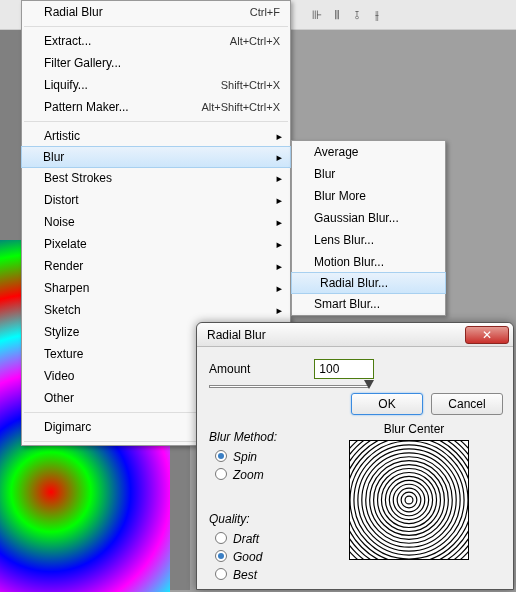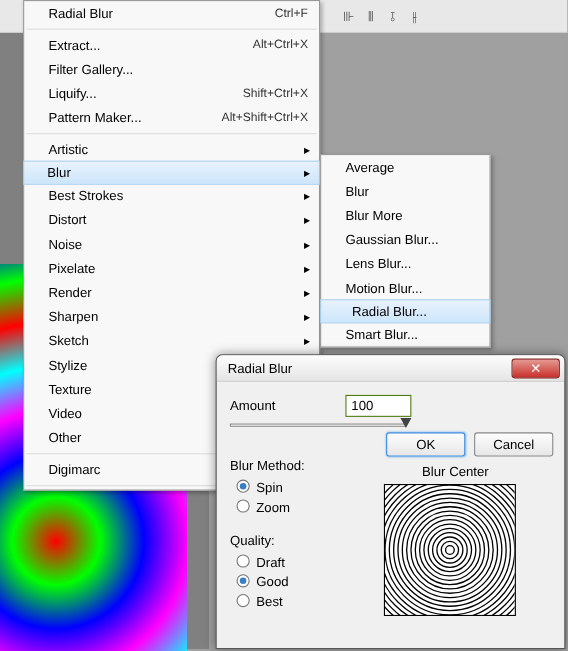--- a/index.html
+++ b/index.html
@@ -27,21 +27,21 @@
 .dialog-titlebar { height: 24px; background: linear-gradient(#fdfdfd, #e5e5e5); border-radius: 6px 6px 0 0; display: flex; align-items: center; justify-content: space-between; padding: 0 4px 0 10px; border-bottom: 1px solid #bbb; }
 .dialog-title { font-size: 12px; }
 .close-btn { width: 44px; height: 18px; background: linear-gradient(#e49a92, #c9302c); border: 1px solid #8b2520; border-radius: 3px; display: flex; align-items: center; justify-content: center; color: white; font-size: 10px; cursor: pointer; }
 .dialog-body { padding: 12px; }
 
 .amount-row { display: flex; align-items: center; gap: 64px; }
 .amount-input { width: 60px; height: 20px; border: 1px solid #4d7c0f; padding: 2px 4px; text-align: left; }
 .slider-track { margin-top: 6px; width: 160px; height: 3px; background: #fff; border: 1px solid #888; position: relative; }
 .slider-thumb { position: absolute; right: -6px; top: -6px; width: 0; height: 0; border-left: 5px solid transparent; border-right: 5px solid transparent; border-top: 9px solid #444; }
 
-.group { margin-top: 14px; }
+.group { margin-top: 28px; font-style: italic; }
 .group-label { margin-bottom: 4px; }
 .radio-row { display: flex; gap: 6px; padding: 2px 0 2px 6px; }
 .radio { width: 12px; height: 12px; border: 1px solid #777; border-radius: 50%; display: inline-flex; align-items: center; justify-content: center; background: #fff; }
 .radio.checked::after { content:''; width: 6px; height: 6px; border-radius: 50%; background: #3a7fc4; }
 
 .center-label { text-align: center; margin-bottom: 4px; }
 .blur-preview { width: 120px; height: 120px; border: 1px solid #000; background: #fff; display: flex; align-items: center; justify-content: center; overflow: hidden; }
 
 .dlg-buttons { position: absolute; top: 34px; right: 10px; display: flex; flex-direction: row; gap: 8px; margin-top: 36px; }
 .dlg-btn { width: 72px; height: 22px; background: linear-gradient(#fdfdfd,#e7e7e7); border: 1px solid #888; border-radius: 3px; cursor: pointer; font-size: 12px; }

